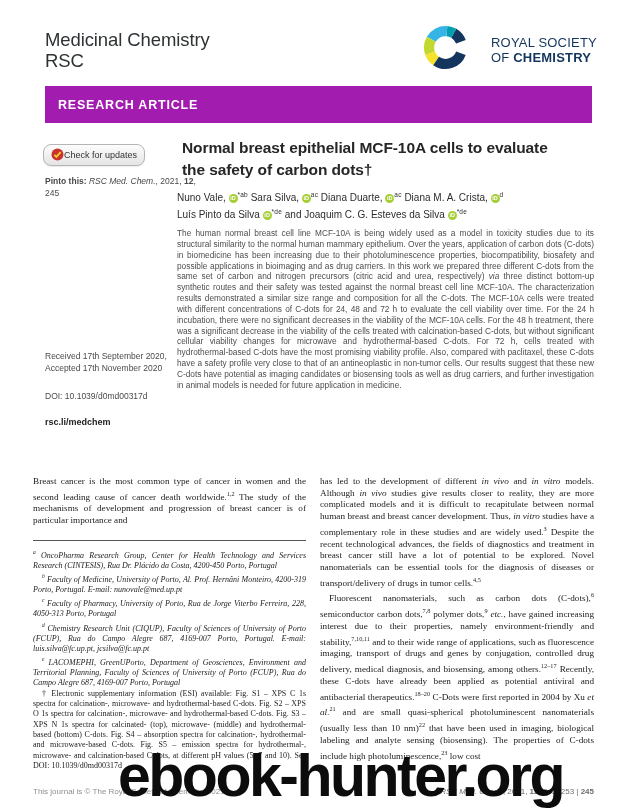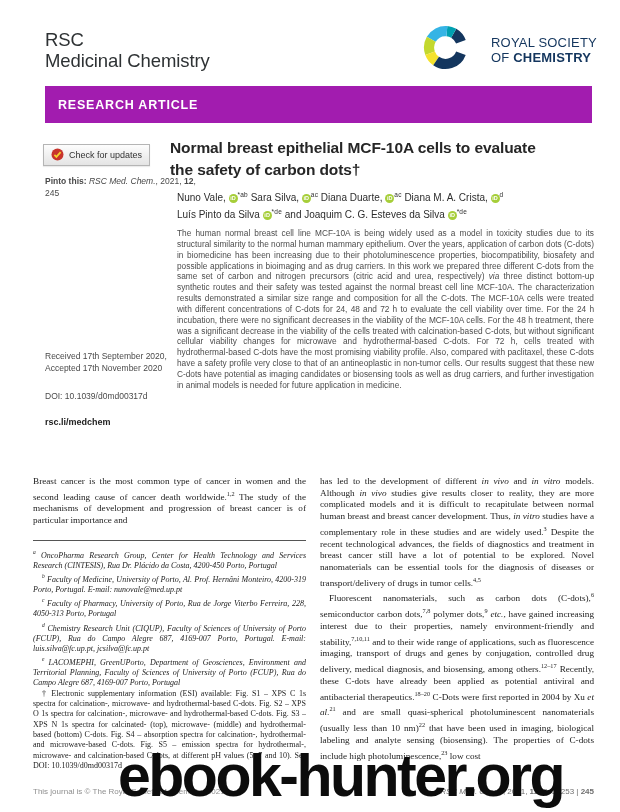--- a/index.html
+++ b/index.html
@@ -10,30 +10,30 @@
   .jname{position:absolute;left:45px;top:29px;font-size:18.5px;line-height:21px;
          font-weight:500;color:#2e3234;letter-spacing:-0.1px}
   .logo{position:absolute;left:422px;top:24px;display:flex;align-items:center;gap:22px}
   .logo-text{font-size:13px;line-height:15px;color:#14365e;letter-spacing:0.2px;font-weight:400}
   .logo-text b{font-weight:700}
   .banner{position:absolute;left:45px;top:86px;width:547px;height:37px;background:#a21caf;
           display:flex;align-items:center;padding-left:13px}
   .banner span{color:#fff;font-weight:700;font-size:12.5px;letter-spacing:0.8px}
   
   .check-btn{position:absolute;left:43px;top:144px;height:22px;border:1px solid #b5b5b5;
-             border-radius:0;background:linear-gradient(#fdfdfd,#e4e4e4);
-             display:inline-flex;align-items:center;gap:5px;padding:0 7px;
+             border-radius:8px;background:linear-gradient(#fdfdfd,#e4e4e4);
+             display:inline-flex;align-items:center;padding:0 7px;
              font-size:9px;color:#333;cursor:pointer;box-shadow:0 1px 1px rgba(0,0,0,.08)}
   .cite{position:absolute;left:45px;top:176px;width:162px;font-size:8.5px;line-height:11.5px;color:#4a4a4a}
   .cite .lbl{font-weight:700}
   .recv{position:absolute;left:45px;top:351px;font-size:8.5px;line-height:11.5px;color:#4a4a4a}
   .doi{position:absolute;left:45px;top:391px;font-size:8.5px;color:#4a4a4a}
   .rlink{position:absolute;left:45px;top:417px;font-size:9px;font-weight:700;color:#222;text-decoration:none}
   
-  .title{position:absolute;left:170px;top:137px;font-size:15.5px;line-height:21.5px;
+  .title{position:absolute;left:182px;top:137px;font-size:15.5px;line-height:21.5px;
          font-weight:700;color:#262626;letter-spacing:-0.1px;white-space:nowrap}
   .authors{position:absolute;left:177px;top:188px;width:420px;font-size:10px;line-height:14px;color:#2d2d2d}
   .orcid{display:inline-block;width:9px;height:9px;border-radius:50%;background:#a6ce39;
          color:#fff;font-size:5.5px;font-weight:700;text-align:center;line-height:9px;
          vertical-align:1px;cursor:pointer}
   .asup{font-size:6.5px;vertical-align:4px;letter-spacing:0.2px}
   .abstract{position:absolute;left:177px;top:228px;width:417px;font-size:8.3px;line-height:10.85px;
             text-align:justify;color:#4d4d4d}
   
   .intro-h{position:absolute;left:33px;top:439px;font-size:20px;font-weight:400;color:#2b2b2b;letter-spacing:-0.2px}
@@ -51,22 +51,22 @@
   .footer-r{position:absolute;right:26px;top:787px;font-size:8px;color:#6f6f6f}
   .watermark{position:absolute;left:118px;top:747px;font-size:59px;font-weight:700;
              letter-spacing:-2.5px;color:#0c0c0c;z-index:10;line-height:1;white-space:nowrap}
 </style>
 </head>
 <body>
 
 <div class="page">
 
   <div class="jname">
+    <div>Medicinal Chemistry</div>
     <div>RSC</div>
-    <div>Medicinal Chemistry</div>
   </div>
 
   <div class="logo">
     <span>
       <svg width="47" height="47" viewBox="0 0 60 60" fill="none">
         <path d="M49.7,22.8 A21,21 0 0 0 40.5,11.8" stroke="#14365e" stroke-width="13"></path>
         <path d="M40.5,11.8 A21,21 0 0 0 31.8,9.1" stroke="#00a0b0" stroke-width="13"></path>
         <path d="M31.8,9.1  A21,21 0 0 0 11.8,19.5" stroke="#35b4e5" stroke-width="13"></path>
         <path d="M11.8,19.5 A21,21 0 0 0 10.3,37.2" stroke="#c3d82e" stroke-width="13"></path>
         <path d="M10.3,37.2 A21,21 0 0 0 18.0,47.2" stroke="#f4e22c" stroke-width="13"></path>

